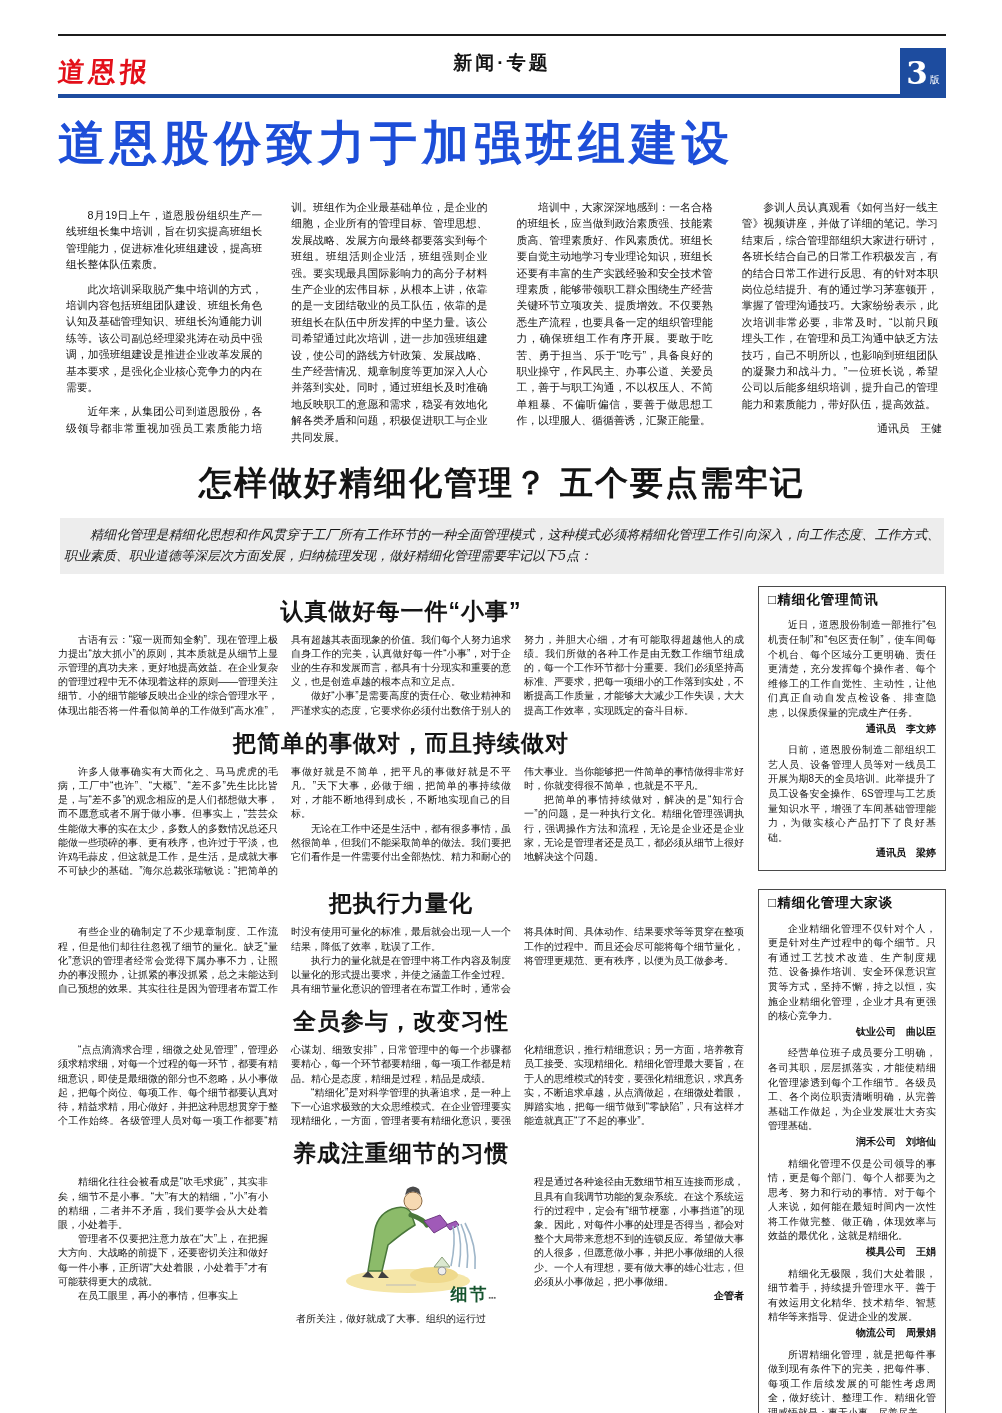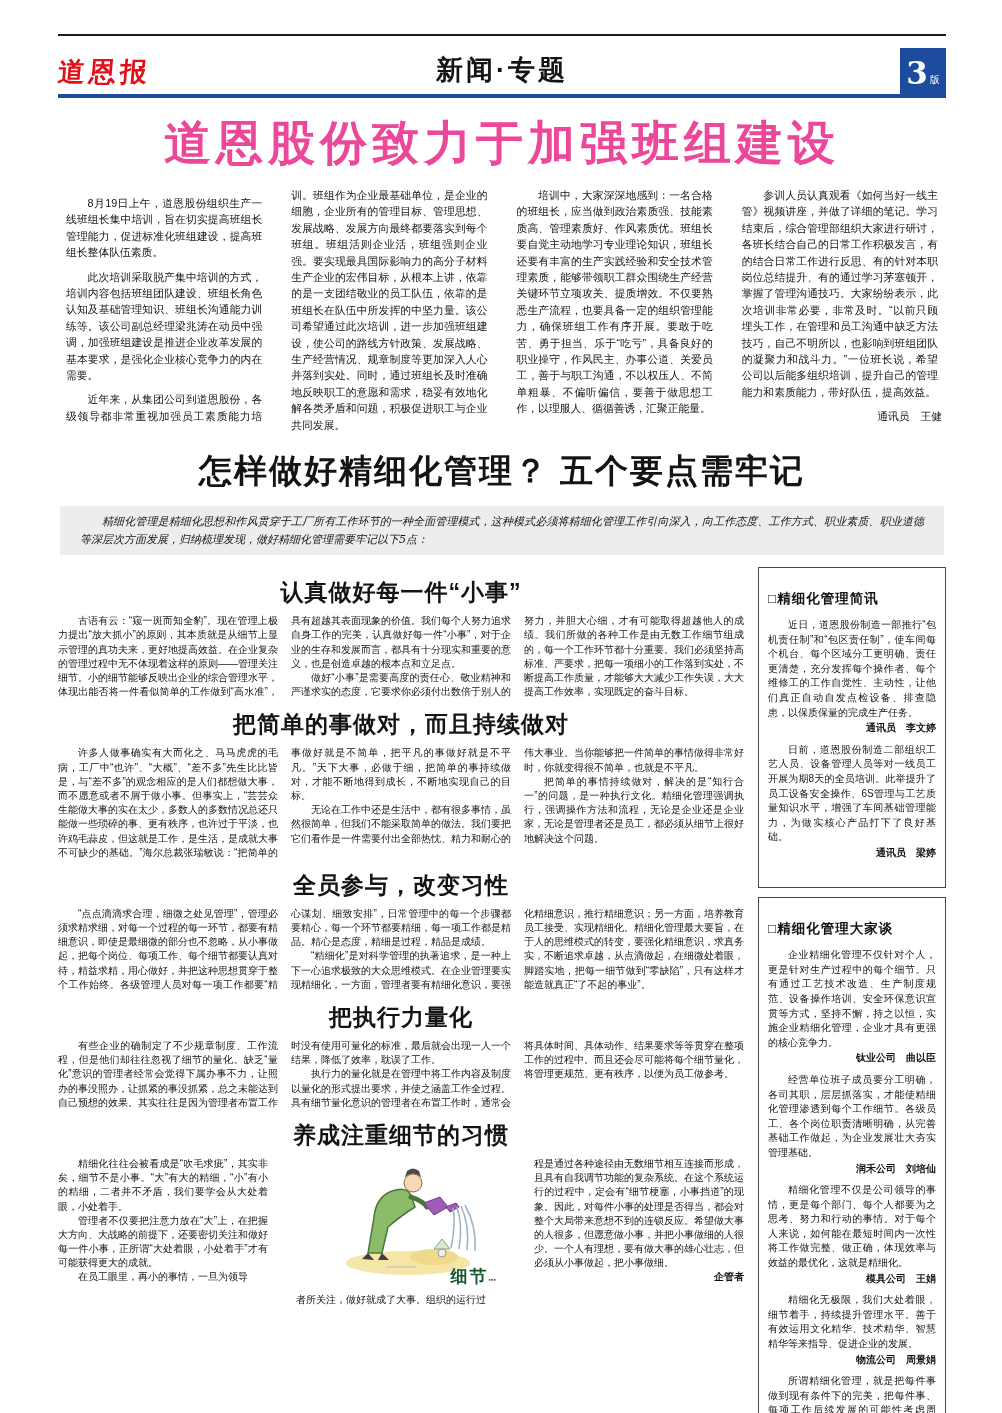--- a/index.html
+++ b/index.html
@@ -6,40 +6,40 @@
   body{width:1002px;height:1413px;background:#ffffff;overflow:hidden;
        font-family:"Liberation Sans","DejaVu Sans",sans-serif;color:#141414}
   .page{padding:34px 56px 0 58px}
 
   
   .masthead{position:relative;border-top:2px solid #1c1c1c;border-bottom:4px solid #1d4c9f;
             display:flex;align-items:flex-end;justify-content:space-between;
             padding:6px 0 4px 0;height:48px}
   .paper-logo{color:#e3101a;font-size:27px;font-weight:bold;letter-spacing:4px;
               font-family:"DejaVu Serif","Liberation Serif",serif;transform:skewX(-5deg)}
-  .section-title{position:absolute;left:50%;transform:translateX(-50%);bottom:6px;
-                 font-size:27px;font-weight:bold;letter-spacing:3px}
+  .section-title{position:absolute;left:50%;transform:translateX(-50%);bottom:18px;
+                 font-size:19px;font-weight:bold;letter-spacing:3px}
   .page-box{background:#1d4c9f;color:#fff;width:46px;height:50px;margin-bottom:-8px;
             display:flex;align-items:center;justify-content:center;z-index:2}
   .page-box .num{font-family:"DejaVu Serif",serif;font-size:31px;font-weight:bold;line-height:1}
   .page-box .lab{font-size:10px;margin:14px 0 0 2px}
 
   
-  .main-headline{text-align:center;color:#ec4899;font-size:47px;font-weight:bold;
-                 letter-spacing:5px;margin:14px 0 12px 0;white-space:nowrap}
+  .main-headline{color:#1d4ed8;font-size:47px;font-weight:bold;
+                 letter-spacing:5px;margin:14px 0 24px 0;white-space:nowrap}
   .top-article{column-count:4;column-gap:13px;font-size:10.8px;line-height:1.52;
                text-align:justify}
   .top-article p{margin:8px;text-indent:2em}
   .byline{text-align:right;font-weight:normal;padding-right:4px;margin-top:3px}
 
   
   .feature-headline{text-align:center;font-size:33px;font-weight:bold;letter-spacing:2px;
                     margin:16px 0 10px 0;white-space:nowrap}
-  .intro{background:#ededed;font-style:italic;font-size:11px;line-height:1.6;
-         padding:7px 20px;margin:12px 2px;text-indent:2em;text-align:justify;
+  .intro{background:#ededed;font-style:italic;font-size:13px;line-height:1.6;
+         padding:7px 4px;margin:12px 2px;text-indent:2em;text-align:justify;
          font-family:"DejaVu Serif","Liberation Serif",serif}
 
   .lower{display:grid;grid-template-columns:1fr 188px;gap:14px;margin-top:8px}
 
   .sec h2{text-align:center;font-size:23px;font-weight:bold;letter-spacing:1px;
           margin:10px 0 6px 0}
   .sec .body{column-count:3;column-gap:13px;font-size:10px;line-height:1.42;text-align:justify}
   .sec .body p{margin:0;text-indent:2em}
   .sec5-grid{display:grid;grid-template-columns:1fr 1fr 1fr;gap:28px;
              font-size:10px;line-height:1.42;text-align:justify}
@@ -49,21 +49,21 @@
 
   
   .illus{display:flex;flex-direction:column;align-items:center}
   .illus svg{display:block}
   .illus-caption{align-self:flex-end;margin:-14px 10px 4px 0}
   .illus-caption .big{color:#14532d;font-size:17px;font-weight:bold;
                       font-family:Liberation Sans, sans-serif;letter-spacing:2px}
   .illus-caption .small{color:#666;font-size:7px}
 
   
-  .sbox{border:1px solid #4a4a4a;padding:20px 9px;margin-bottom:9px;
+  .sbox{border:1px solid #4a4a4a;padding:2px 9px;margin-bottom:18px;
         font-size:10px;line-height:1.46}
   .sbox h3{font-size:13.5px;font-weight:bold;margin:1px 0 9px 0;letter-spacing:1px}
   .sbox p{margin:0;text-indent:2em;text-align:justify}
   .s-byline{text-align:right;font-weight:bold;margin:1px 0 7px 0}
 </style>
 </head>
 <body>
 
 <div class="page">
 
@@ -104,42 +104,42 @@
       <div class="sec">
         <h2>把简单的事做对，而且持续做对</h2>
         <div class="body">
           <p>许多人做事确实有大而化之、马马虎虎的毛病，工厂中“也许”、“大概”、“差不多”先生比比皆是，与“差不多”的观念相应的是人们都想做大事，而不愿意或者不屑于做小事。但事实上，“芸芸众生能做大事的实在太少，多数人的多数情况总还只能做一些琐碎的事、更有秩序，也许过于平淡，也许鸡毛蒜皮，但这就是工作，是生活，是成就大事不可缺少的基础。”海尔总裁张瑞敏说：“把简单的事做好就是不简单，把平凡的事做好就是不平凡。”天下大事，必做于细，把简单的事持续做对，才能不断地得到成长，不断地实现自己的目标。</p>
           <p>无论在工作中还是生活中，都有很多事情，虽然很简单，但我们不能采取简单的做法。我们要把它们看作是一件需要付出全部热忱、精力和耐心的伟大事业。当你能够把一件简单的事情做得非常好时，你就变得很不简单，也就是不平凡。</p>
           <p>把简单的事情持续做对，解决的是“知行合一”的问题，是一种执行文化。精细化管理强调执行，强调操作方法和流程，无论是企业还是企业家，无论是管理者还是员工，都必须从细节上很好地解决这个问题。</p>
         </div>
       </div>
 
       <div class="sec">
+        <h2>把执行力量化</h2>
+        <div class="body">
+          <p>有些企业的确制定了不少规章制度、工作流程，但是他们却往往忽视了细节的量化。缺乏“量化”意识的管理者经常会觉得下属办事不力，让照办的事没照办，让抓紧的事没抓紧，总之未能达到自己预想的效果。其实往往是因为管理者布置工作时没有使用可量化的标准，最后就会出现一人一个结果，降低了效率，耽误了工作。</p>
+          <p>执行力的量化就是在管理中将工作内容及制度以量化的形式提出要求，并使之涵盖工作全过程。具有细节量化意识的管理者在布置工作时，通常会将具体时间、具体动作、结果要求等等贯穿在整项工作的过程中。而且还会尽可能将每个细节量化，将管理更规范、更有秩序，以便为员工做参考。</p>
+        </div>
+      </div>
+
+      <div class="sec">
         <h2>全员参与，改变习性</h2>
         <div class="body">
           <p>“点点滴滴求合理，细微之处见管理”，管理必须求精求细，对每一个过程的每一环节，都要有精细意识，即使是最细微的部分也不忽略，从小事做起，把每个岗位、每项工作、每个细节都要认真对待，精益求精，用心做好，并把这种思想贯穿于整个工作始终。各级管理人员对每一项工作都要“精心谋划、细致安排”，日常管理中的每一个步骤都要精心，每一个环节都要精细，每一项工作都是精品。精心是态度，精细是过程，精品是成绩。</p>
           <p>“精细化”是对科学管理的执著追求，是一种上下一心追求极致的大众思维模式。在企业管理要实现精细化，一方面，管理者要有精细化意识，要强化精细意识，推行精细意识；另一方面，培养教育员工接受、实现精细化。精细化管理最大要旨，在于人的思维模式的转变，要强化精细意识，求真务实，不断追求卓越，从点滴做起，在细微处着眼，脚踏实地，把每一细节做到“零缺陷”，只有这样才能造就真正“了不起的事业”。</p>
-        </div>
-      </div>
-
-      <div class="sec">
-        <h2>把执行力量化</h2>
-        <div class="body">
-          <p>有些企业的确制定了不少规章制度、工作流程，但是他们却往往忽视了细节的量化。缺乏“量化”意识的管理者经常会觉得下属办事不力，让照办的事没照办，让抓紧的事没抓紧，总之未能达到自己预想的效果。其实往往是因为管理者布置工作时没有使用可量化的标准，最后就会出现一人一个结果，降低了效率，耽误了工作。</p>
-          <p>执行力的量化就是在管理中将工作内容及制度以量化的形式提出要求，并使之涵盖工作全过程。具有细节量化意识的管理者在布置工作时，通常会将具体时间、具体动作、结果要求等等贯穿在整项工作的过程中。而且还会尽可能将每个细节量化，将管理更规范、更有秩序，以便为员工做参考。</p>
         </div>
       </div>
 
       <div class="sec">
         <h2>养成注重细节的习惯</h2>
         <div class="sec5-grid">
           <div>
             <p>精细化往往会被看成是“吹毛求疵”，其实非矣，细节不是小事。“大”有大的精细，“小”有小的精细，二者并不矛盾，我们要学会从大处着眼，小处着手。</p>
             <p>管理者不仅要把注意力放在“大”上，在把握大方向、大战略的前提下，还要密切关注和做好每一件小事，正所谓“大处着眼，小处着手”才有可能获得更大的成就。</p>
-            <p>在员工眼里，再小的事情，一旦为领导</p>
+            <p>在员工眼里，再小的事情，但事实上</p>
           </div>
           <div>
             <div class="illus">
               <svg width="170" height="122" viewBox="0 0 170 122">
                 <ellipse cx="92" cy="106" rx="62" ry="12" fill="#f5e6a8"></ellipse>
                 <ellipse cx="118" cy="100" rx="24" ry="8" fill="#efd98c"></ellipse>
                 <path d="M52,96 L58,60 Q60,40 76,34 Q90,29 95,38 L99,50 Q86,58 72,70 L66,96 Z" fill="#8cbb6a" stroke="#49773a" stroke-width="1.5"></path>
                 <path d="M52,96 l-6,6 l12,1 z M66,96 l-4,7 l11,0 z" fill="#3f3f3f"></path>
                 <circle cx="97" cy="26" r="9" fill="#f6d9b2" stroke="#8d6b45" stroke-width="1"></circle>
                 <path d="M89,20 q8,-7 16,0 l-2,-6 q-6,-5 -12,0 z" fill="#4a4a4a"></path>

